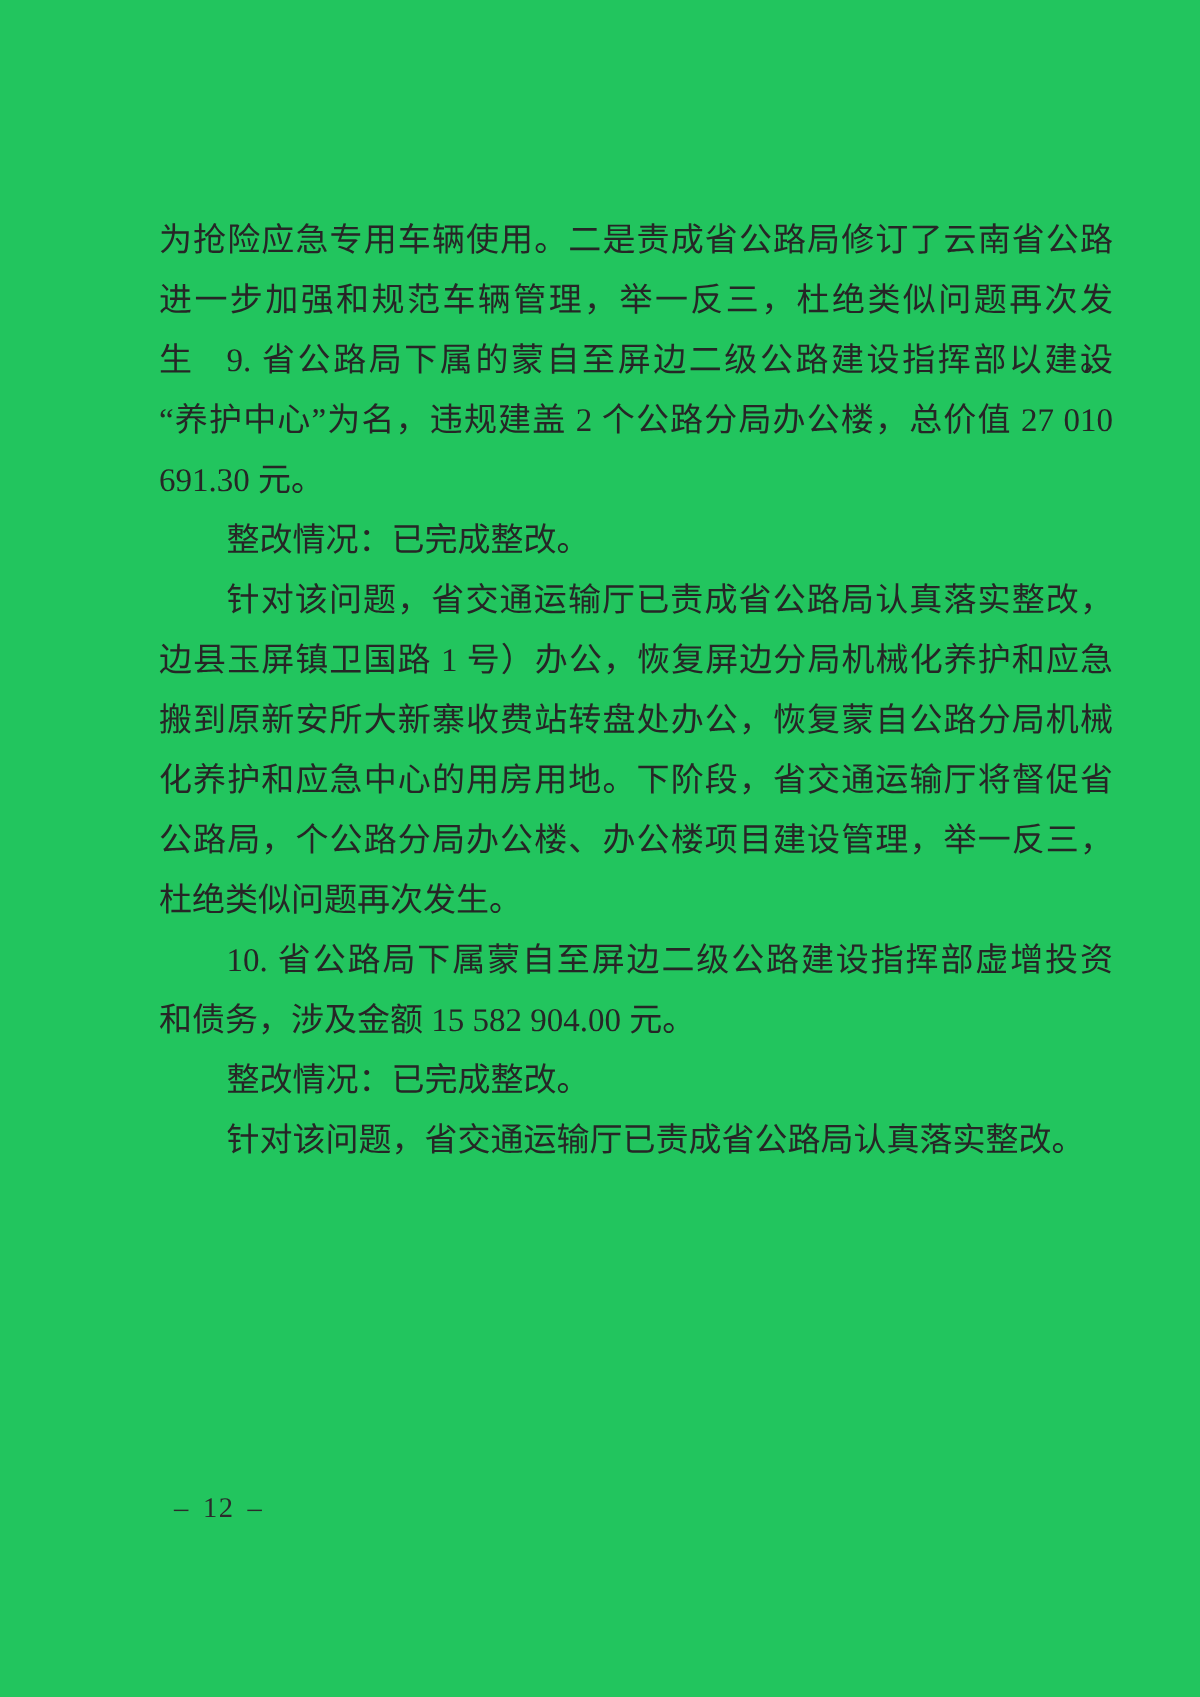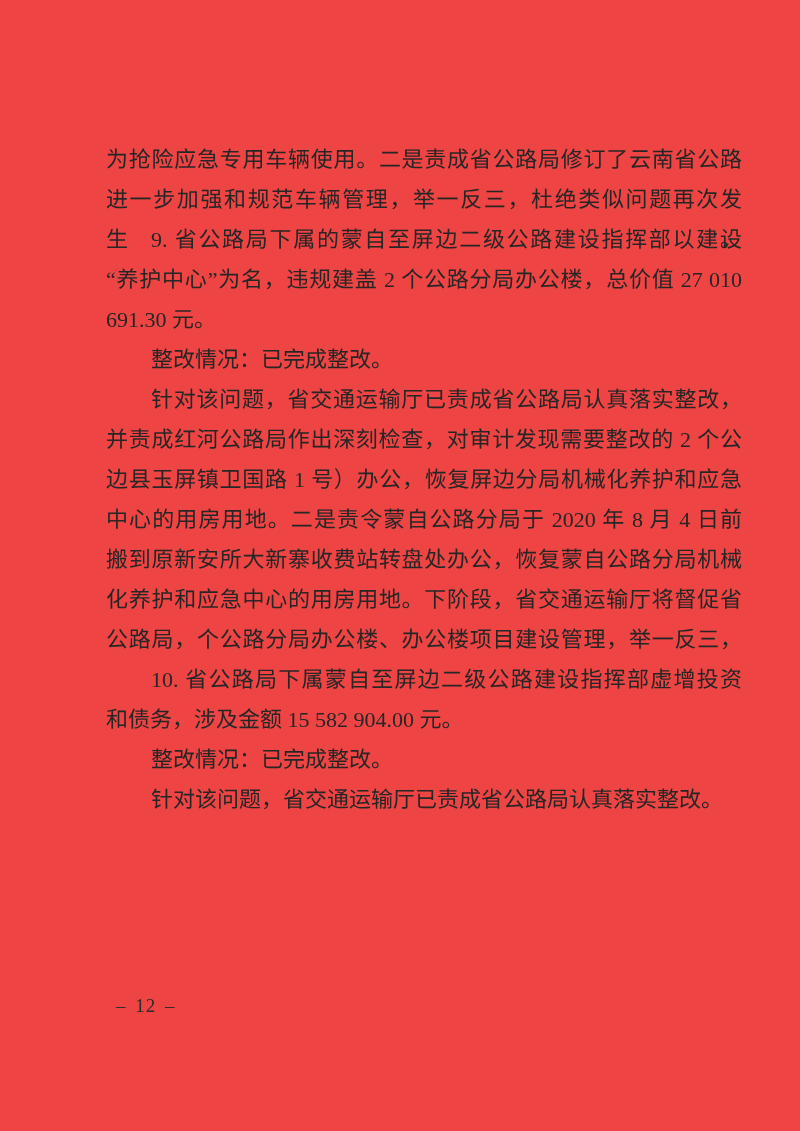--- a/index.html
+++ b/index.html
@@ -5,21 +5,21 @@
   html, body {
     margin: 0;
     padding: 0;
     background: #e8e8e8;
   }
   .page {
     position: relative;
     width: 800px;
     height: 1131px;
     margin: 0 auto;
-    background: #ef4444;
+    background: #22c55e;
     font-family: "Liberation Serif", "DejaVu Serif", serif;
     color: #262626;
     overflow: hidden;
   }
   .body-text {
     position: absolute;
     left: 106px;
     top: 140px;
     width: 636px;
   }
@@ -55,25 +55,24 @@
 
 <div class="page">
   <div class="body-text">
     <div class="line">为抢险应急专用车辆使用。二是责成省公路局修订了云南省公路</div>
     <div class="line">进一步加强和规范车辆管理，举一反三，杜绝类似问题再次发生。</div>
     <div class="line indent">9. 省公路局下属的蒙自至屏边二级公路建设指挥部以建设</div>
     <div class="line">“养护中心”为名，违规建盖 2 个公路分局办公楼，总价值 27 010</div>
     <div class="line end">691.30 元。</div>
     <div class="line indent end">整改情况：已完成整改。</div>
     <div class="line indent">针对该问题，省交通运输厅已责成省公路局认真落实整改，</div>
-    <div class="line">并责成红河公路局作出深刻检查，对审计发现需要整改的 2 个公</div>
     <div class="line">边县玉屏镇卫国路 1 号）办公，恢复屏边分局机械化养护和应急</div>
-    <div class="line">中心的用房用地。二是责令蒙自公路分局于 2020 年 8 月 4 日前</div>
     <div class="line">搬到原新安所大新寨收费站转盘处办公，恢复蒙自公路分局机械</div>
     <div class="line">化养护和应急中心的用房用地。下阶段，省交通运输厅将督促省</div>
     <div class="line">公路局，个公路分局办公楼、办公楼项目建设管理，举一反三，</div>
+    <div class="line end">杜绝类似问题再次发生。</div>
     <div class="line indent">10. 省公路局下属蒙自至屏边二级公路建设指挥部虚增投资</div>
     <div class="line end">和债务，涉及金额 15 582 904.00 元。</div>
     <div class="line indent end">整改情况：已完成整改。</div>
     <div class="line indent end">针对该问题，省交通运输厅已责成省公路局认真落实整改。</div>
   </div>
   <div class="page-number">– 12 –</div>
 </div>
 
 </body></html>

